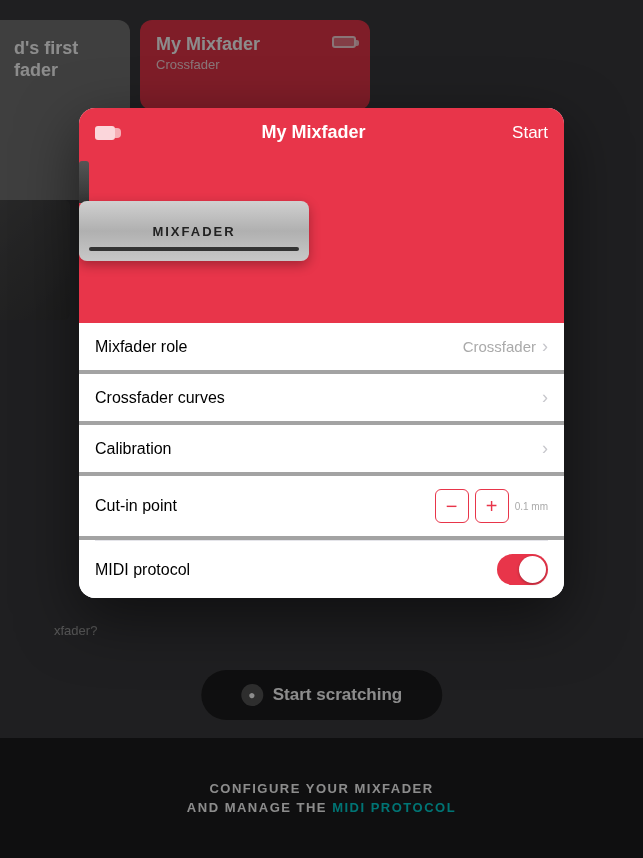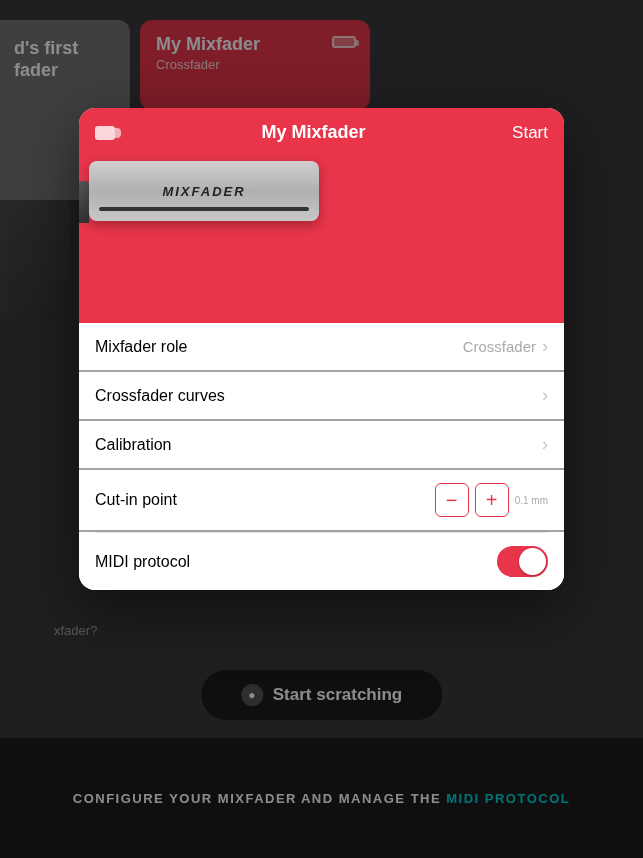--- a/index.html
+++ b/index.html
@@ -101,20 +101,21 @@
 
     
     .bottom-bar {
       position: absolute;
       bottom: 0;
       left: 0;
       right: 0;
       height: 120px;
       background: #1c1c1e;
       display: flex;
+      flex-direction: column;
       align-items: center;
       justify-content: center;
       gap: 4px;
     }
     .bottom-bar-line1 {
       color: #fff;
       font-size: 13px;
       font-weight: 700;
       letter-spacing: 1.5px;
       text-transform: uppercase;
@@ -222,24 +223,23 @@
     .modal-done {
       color: #fff;
       font-size: 17px;
       font-weight: 500;
       cursor: pointer;
     }
 
     
     .device-area {
       display: flex;
-      flex-direction: row;
-      align-items: flex-end;
+      flex-direction: column;
+      align-items: flex-start;
       padding-top: 10px;
-      font-style: italic;
     }
     
     .antenna {
       width: 10px;
       height: 42px;
       background: linear-gradient(to bottom, #555, #333);
       border-radius: 3px 3px 0 0;
       margin-bottom: -2px;
     }
     
@@ -275,21 +275,21 @@
     .modal-body {
       background: #fff;
       padding: 0;
     }
 
     .row {
       display: flex;
       align-items: center;
       justify-content: space-between;
       padding: 13px 16px;
-      border-bottom: 2px solid #a3a3a3;
+      border-bottom: 4px solid #a3a3a3;
       min-height: 48px;
     }
     .row:last-child {
       border-bottom: none;
     }
     .row-label {
       font-size: 16px;
       color: #000;
     }
     .row-right {

